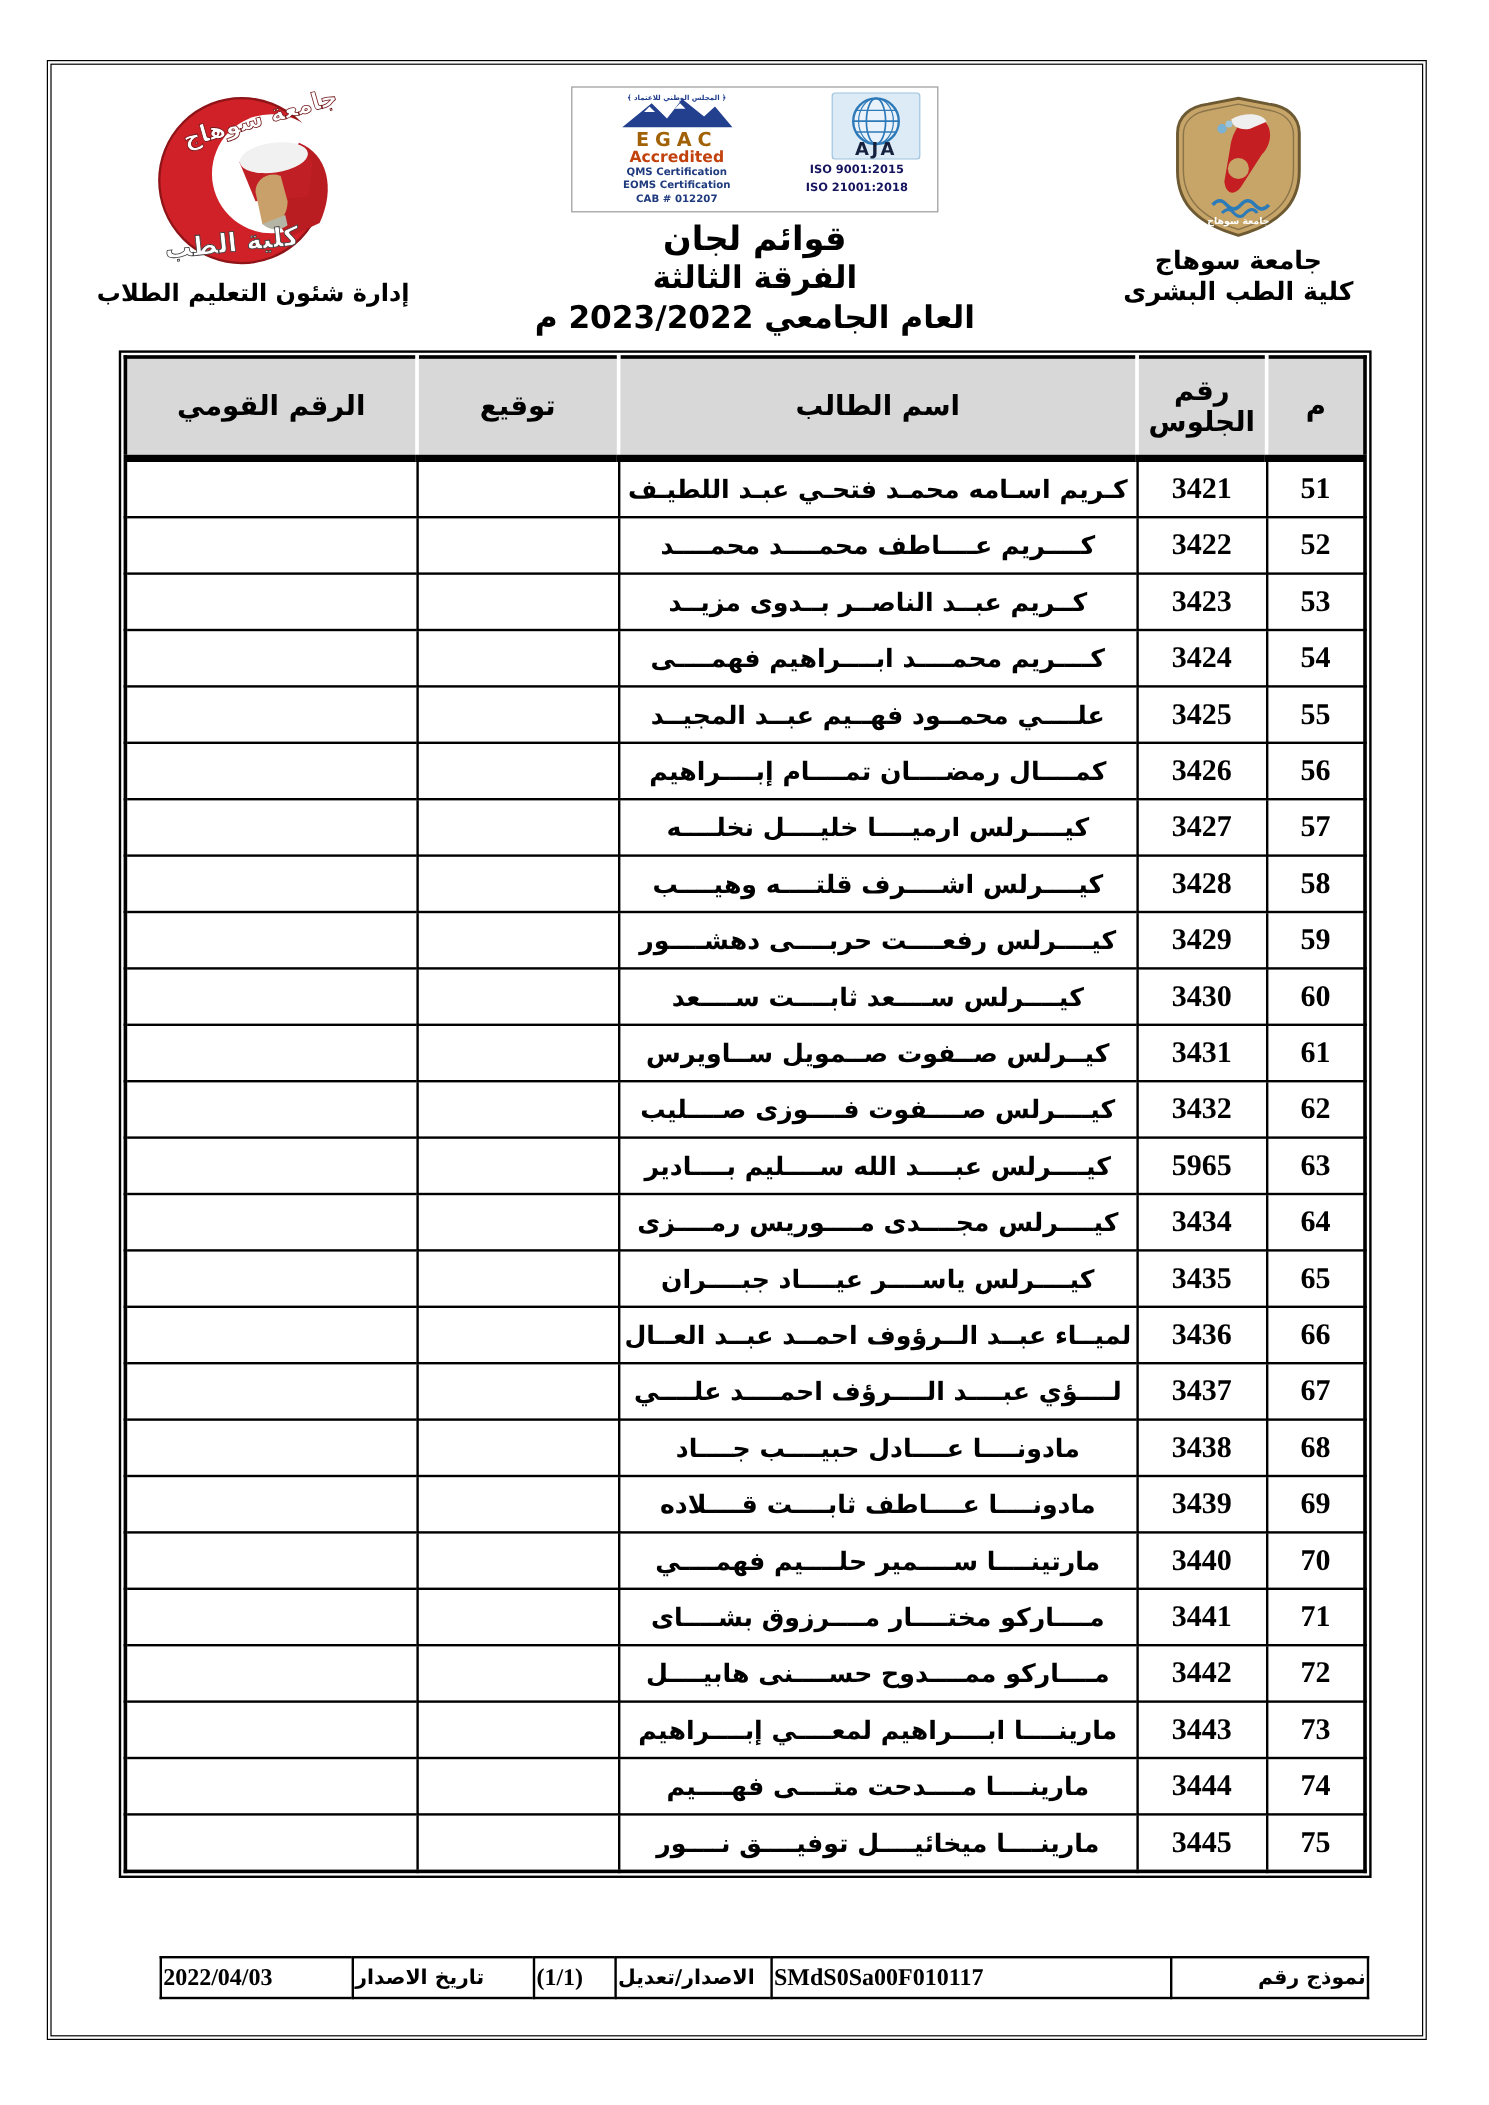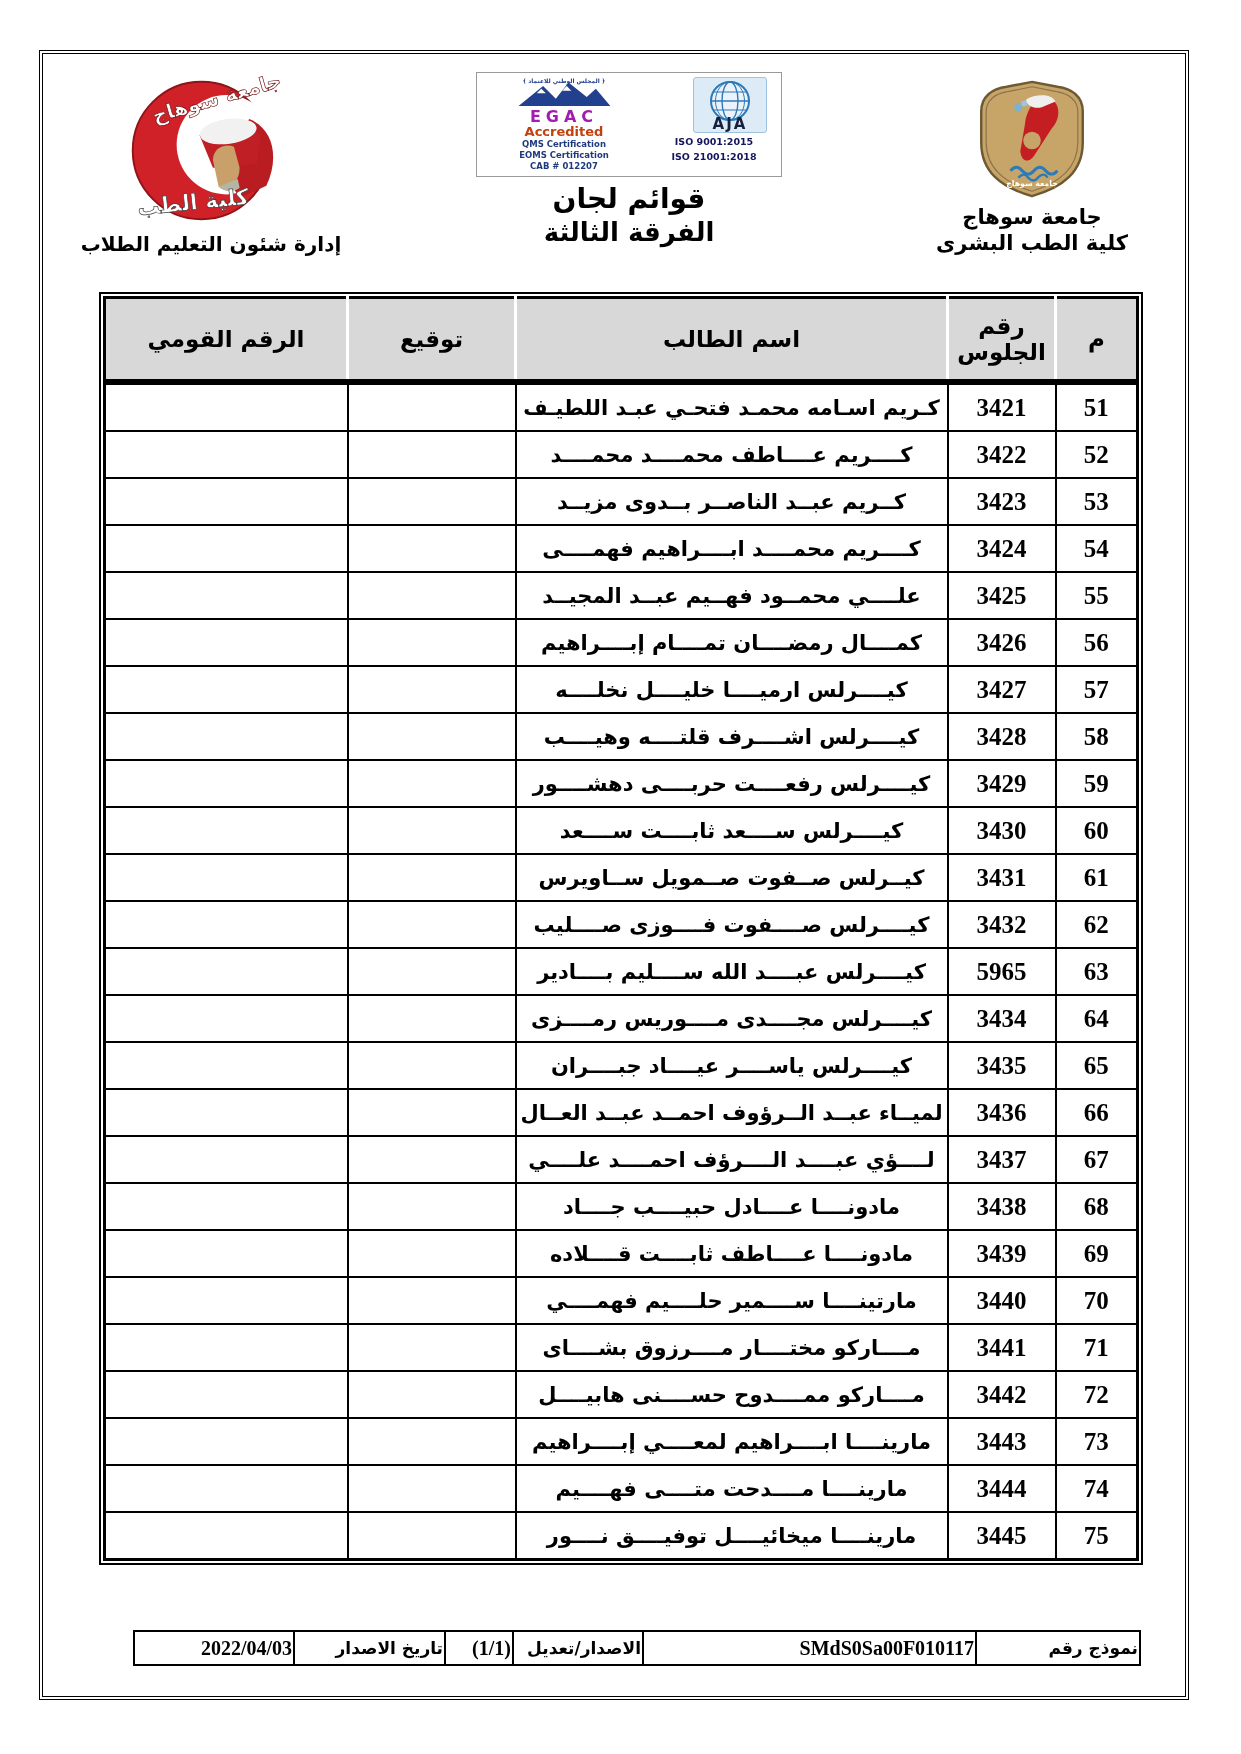--- a/index.html
+++ b/index.html
@@ -9,21 +9,21 @@
   .hdr{display:flex;justify-content:space-between;align-items:flex-start;padding:18px 28px 0 28px;height:218px;}
   .hdr-col{display:flex;flex-direction:column;align-items:center;}
   .hdr-right{width:250px;padding-top:6px;}
   .hdr-center{width:470px;}
   .hdr-left{width:280px;padding-top:4px;}
   .org-line{font-weight:bold;font-size:21px;line-height:1.25;text-align:center;}
   .dept-line{font-weight:bold;font-size:20px;margin-top:4px;text-align:center;}
   
   .accr-box{direction:ltr;background:#fff;border:1px solid #9a9a9a;display:flex;gap:20px;padding:4px 12px 5px 12px;align-items:flex-start;}
   .egac{display:flex;flex-direction:column;align-items:center;width:150px;}
-  .egac-name{color:#a21caf;font-weight:bold;font-size:16px;letter-spacing:5px;line-height:1;margin-top:-2px;}
+  .egac-name{color:#a16207;font-weight:bold;font-size:16px;letter-spacing:5px;line-height:1;margin-top:-2px;}
   .egac-accredited{color:#c2410c;font-weight:bold;font-size:13px;line-height:1.1;}
   .egac-small{color:#1f3a7d;font-weight:bold;font-size:8.5px;line-height:1.25;text-align:center;}
   .aja{display:flex;flex-direction:column;align-items:center;width:110px;}
   .aja-card{background:#ddebf7;border:1px solid #9ec3e0;border-radius:3px;padding:1px 10px 0 10px;display:flex;flex-direction:column;align-items:center;margin-left:32px;}
   .aja-name{color:#16213d;font-weight:bold;font-size:15px;letter-spacing:2px;line-height:1;margin-top:-14px;}
   .aja-small{color:#15155e;font-weight:bold;font-size:9.5px;line-height:1.3;text-align:center;margin-top:3px;}
   .titles{margin-top:4px;text-align:center;}
   .title-l1{font-weight:bold;font-size:28px;line-height:1.25;}
   .title-l2{font-weight:bold;font-size:26px;line-height:1.25;}
   .title-l3{font-weight:bold;font-size:26px;line-height:1.25;}
@@ -36,21 +36,21 @@
   table.main col.c4{width:168px;} 
   table.main col.c5{width:243px;} 
   table.main thead th{background:#d8d8d8;border-bottom:6px solid #000;border-left:3px solid #fff;font-weight:bold;font-size:23px;height:80px;text-align:center;vertical-align:middle;padding:0 4px;line-height:1.15;}
   table.main thead th:last-child{border-left:none;}
   table.main tbody td{border:2px solid #000;height:43px;text-align:center;vertical-align:middle;background:#fff;}
   td.cell-idx,td.cell-seat{font-family:Liberation Serif, serif;font-weight:bold;font-size:25px;}
   td.cell-name{font-weight:bold;font-size:21px;white-space:nowrap;overflow:hidden;}
   
   .foot{position:absolute;bottom:30px;right:44px;}
   table.foot-t{border-collapse:collapse;table-layout:fixed;}
-  table.foot-t td{border:2px solid #000;height:30px;vertical-align:middle;text-align:right;background:#fff;}
+  table.foot-t td{border:2px solid #000;height:30px;vertical-align:middle;text-align:left;background:#fff;}
   table.foot-t col.f1{width:164px;} 
   table.foot-t col.f2{width:333px;} 
   table.foot-t col.f3{width:130px;} 
   table.foot-t col.f4{width:68px;}  
   table.foot-t col.f5{width:151px;} 
   table.foot-t col.f6{width:160px;} 
   .f-label{font-weight:bold;font-size:17px;}
   .f-label-right{text-align:right !important;padding-left:30px;}
   .f-serif{font-family:"Liberation Serif","DejaVu Serif",serif;font-weight:bold;font-size:20px;direction:ltr;}
 </style>
@@ -111,20 +111,21 @@
             </span>
             <div class="aja-name">AJA</div>
           </div>
           <div class="aja-small">ISO 9001:2015</div>
           <div class="aja-small">ISO 21001:2018</div>
         </div>
       </div>
       <div class="titles">
         <div class="title-l1">قوائم لجان</div>
         <div class="title-l2">الفرقة الثالثة</div>
+        <div class="title-l3">العام الجامعي 2023/2022 م</div>
       </div>
     </div>
 
     <div class="hdr-col hdr-left">
       <span>
         <svg width="210" height="148" viewBox="0 0 220 155">
           <circle cx="100" cy="78" r="72" fill="#cf2127" stroke="#8e1418" stroke-width="2"></circle>
           <circle cx="126" cy="72" r="52" fill="#ffffff"></circle>
           <path d="M150,45 C175,55 182,85 168,115 L140,128 L120,95 Z" fill="#b91d22"></path>
           <path d="M98,62 C110,48 150,46 162,62 L158,92 L112,96 Z" fill="#c01f25"></path>

